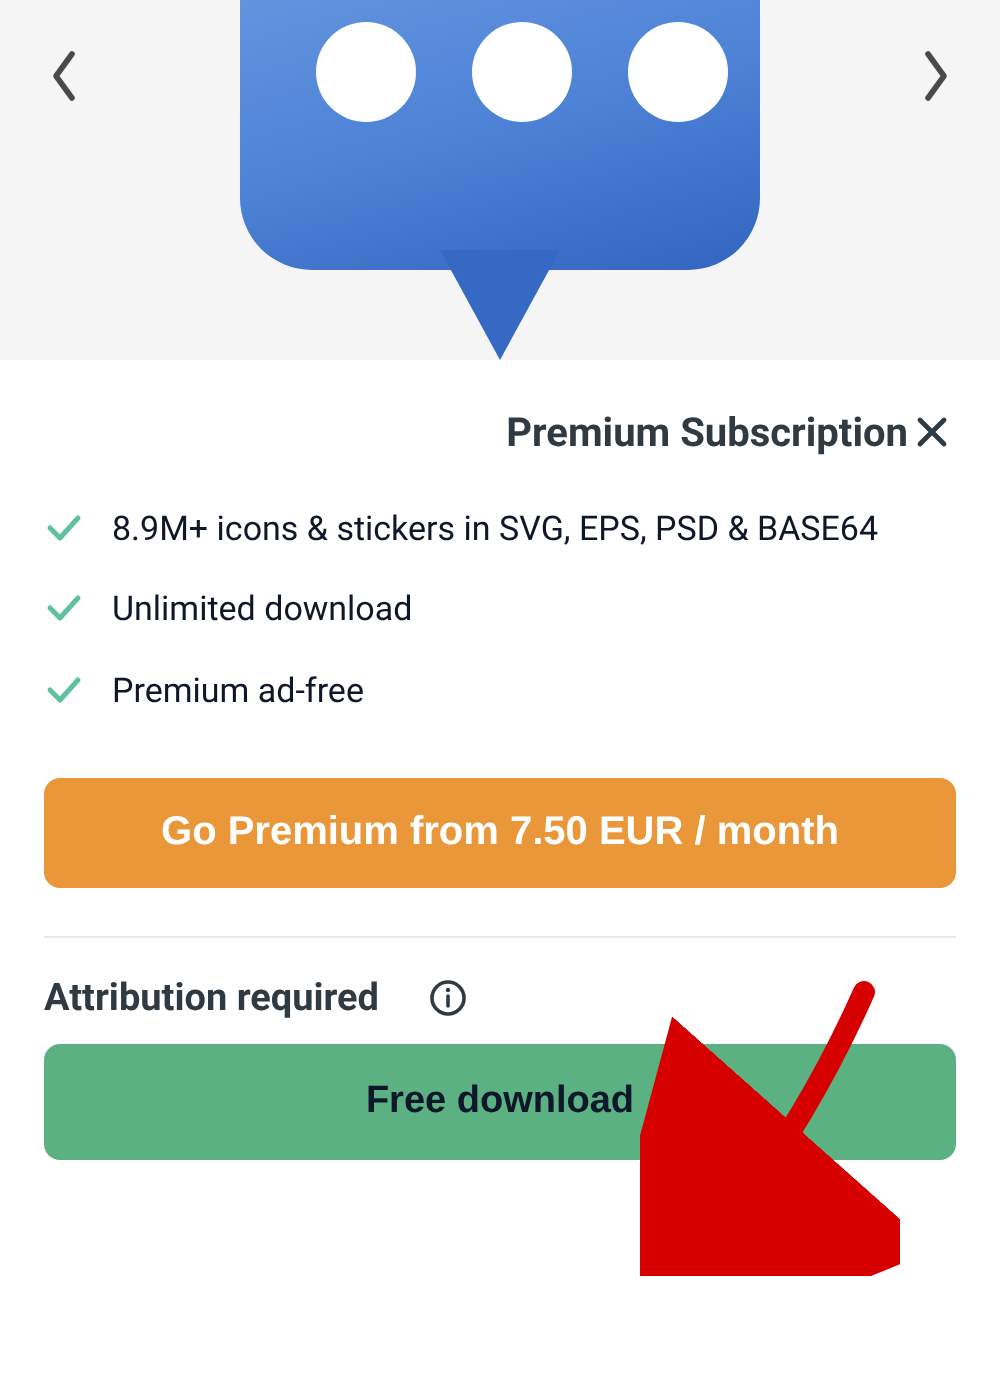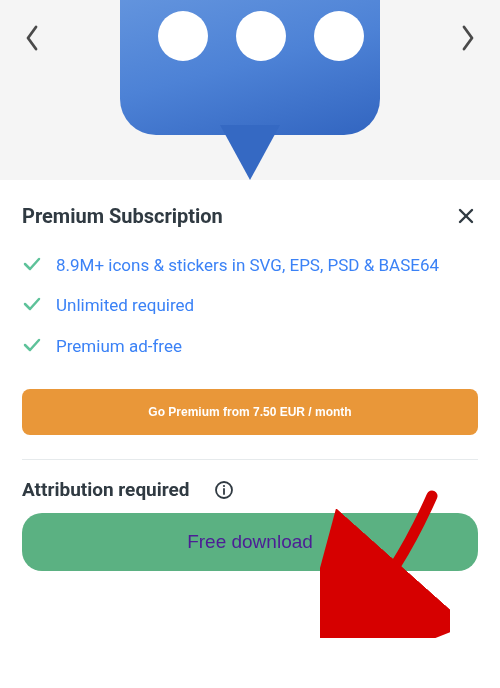--- a/index.html
+++ b/index.html
@@ -23,45 +23,45 @@
     position: absolute; left: 110px; top: 120px; width: 0; height: 0;
     border-left: 30px solid transparent;
     border-right: 30px solid transparent;
     border-top: 55px solid #3569c3;
   }
   .dots { position: absolute; left: 48px; top: 6px; display: flex; gap: 28px; }
   .dot { width: 50px; height: 50px; border-radius: 50%; background: #ffffff; }
 
   
   .sheet { position: absolute; left: 0; right: 0; top: 180px; bottom: 0; background: #ffffff; padding: 24px 22px 16px 22px; }
-  .sheet-header { display: flex; align-items: flex-start; justify-content: space-between; }
+  .sheet-header { display: flex; align-items: flex-start; justify-content: flex-end; }
   .title { font-size: 20px; font-weight: 700; color: #303a42; }
   .close { cursor: pointer; color: #303a42; padding: 2px; }
 
   .benefits { margin-top: 20px; }
   .benefit { display: flex; align-items: flex-start; gap: 14px; margin-bottom: 14px; }
   .check { flex: 0 0 20px; margin-top: 2px; color: #5ec29a; }
-  .benefit-text { font-size: 17px; line-height: 1.55; color: #3b82f6; }
+  .benefit-text { font-size: 17px; line-height: 1.55; color: #0f172a; }
 
   .premium-btn {
     display: block; width: 100%; margin-top: 30px; padding: 16px 10px;
     background: #e99739; color: #ffffff; border: none; border-radius: 8px;
-    font-size: 12px; font-weight: 700; text-align: center; cursor: pointer;
+    font-size: 20px; font-weight: 700; text-align: center; cursor: pointer;
   }
 
   .divider { margin: 24px 0 18px 0; border: none; border-top: 1px solid #e6eaec; }
 
   .attr-row { display: flex; align-items: center; gap: 24px; margin-bottom: 12px; margin-top: 16px; }
   .attr-title { font-size: 19px; font-weight: 700; color: #303a42; }
   .info { color: #303a42; cursor: pointer; display: inline-flex; }
 
   .free-btn {
     display: block; width: 100%; padding: 18px 10px;
-    background: #5bb182; color: #4c1d95; border: none; border-radius: 20px;
-    font-size: 19px; font-weight: 400; text-align: center; cursor: pointer;
+    background: #5bb182; color: #0f172a; border: none; border-radius: 8px;
+    font-size: 19px; font-weight: 700; text-align: center; cursor: pointer;
   }
 
   .arrow-annotation { position: absolute; pointer-events: none; }
 </style>
 </head>
 <body>
 
 <div class="page">
 
   <div class="preview">
@@ -107,21 +107,21 @@
             </svg>
         </span>
         <span class="benefit-text">8.9M+ icons &amp; stickers in SVG, EPS, PSD &amp; BASE64</span>
       </div>
       <div class="benefit">
         <span class="check">
           <svg width="20" height="20" viewBox="0 0 20 20" fill="none" stroke="currentColor" stroke-width="2.5" stroke-linecap="round" stroke-linejoin="round">
               <polyline points="3,10 8,15 17,5"></polyline>
             </svg>
         </span>
-        <span class="benefit-text">Unlimited required</span>
+        <span class="benefit-text">Unlimited download</span>
       </div>
       <div class="benefit">
         <span class="check">
           <svg width="20" height="20" viewBox="0 0 20 20" fill="none" stroke="currentColor" stroke-width="2.5" stroke-linecap="round" stroke-linejoin="round">
               <polyline points="3,10 8,15 17,5"></polyline>
             </svg>
         </span>
         <span class="benefit-text">Premium ad-free</span>
       </div>
     </div>

